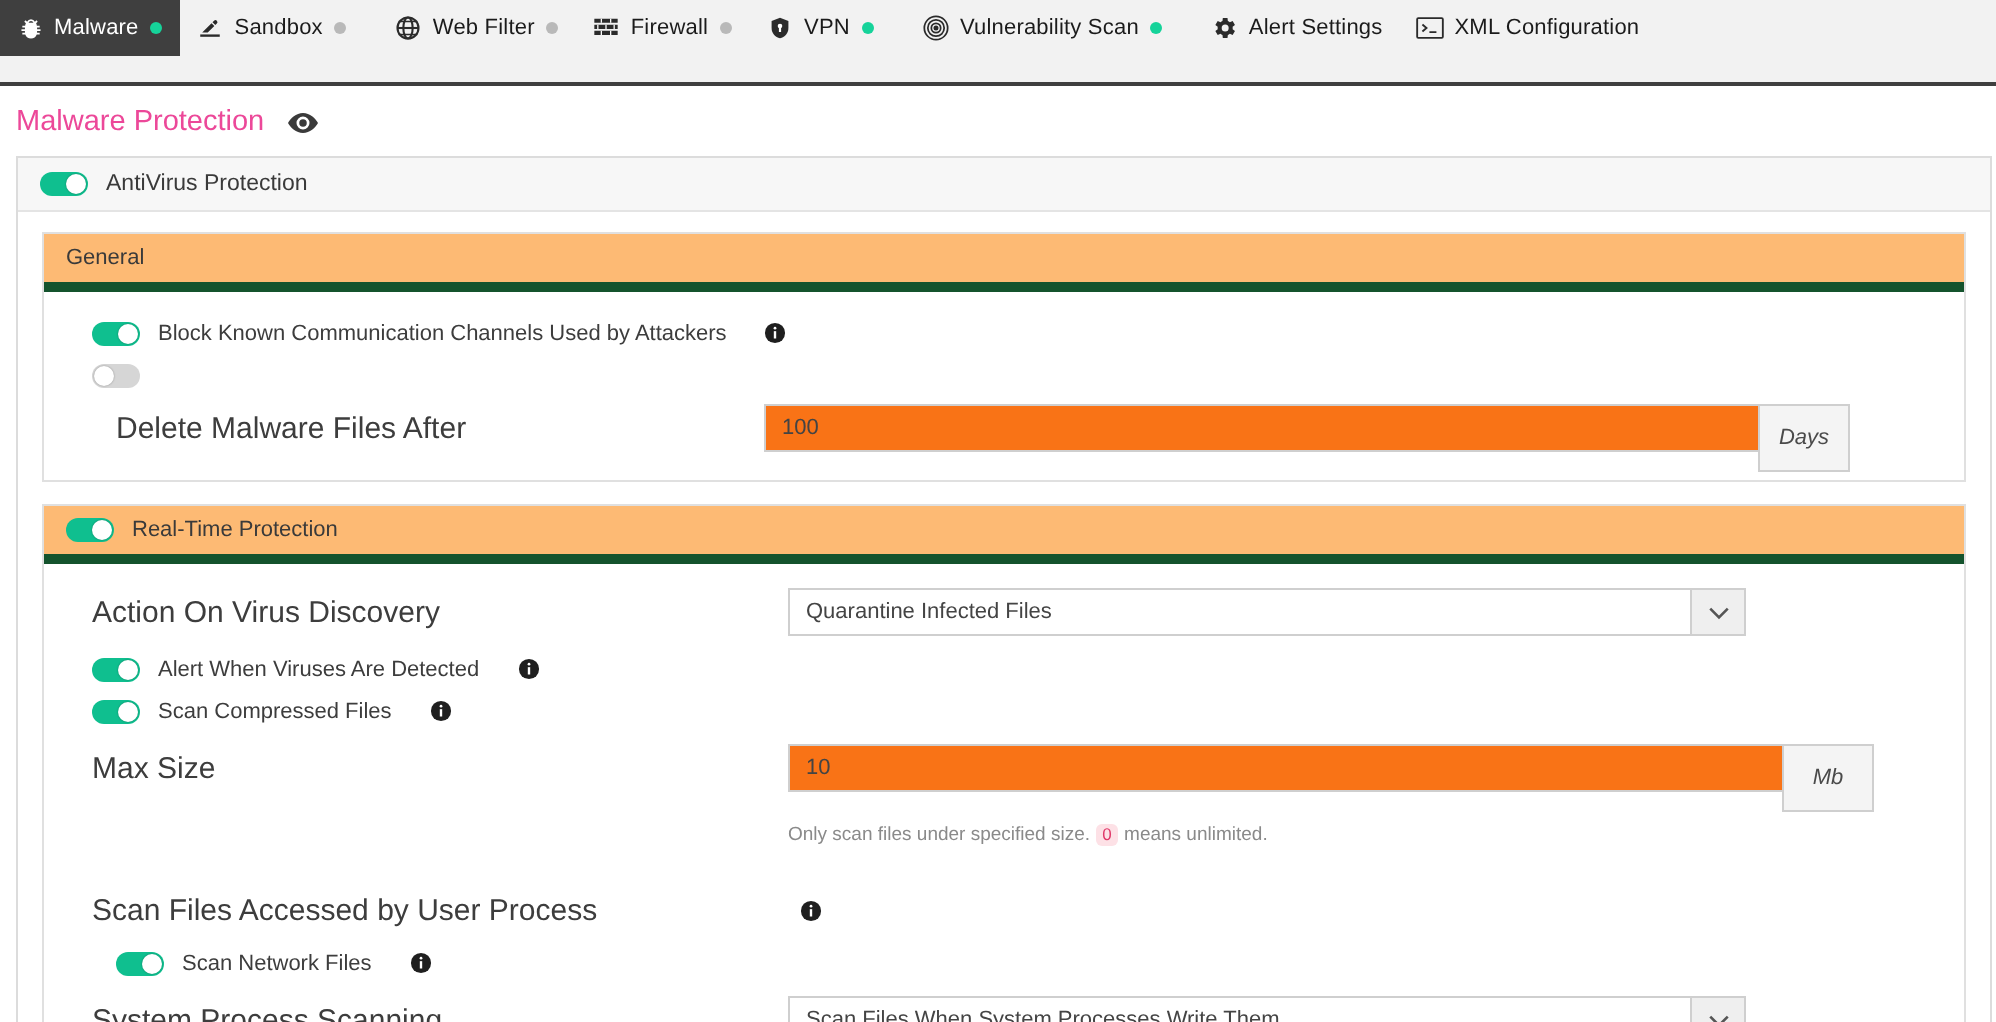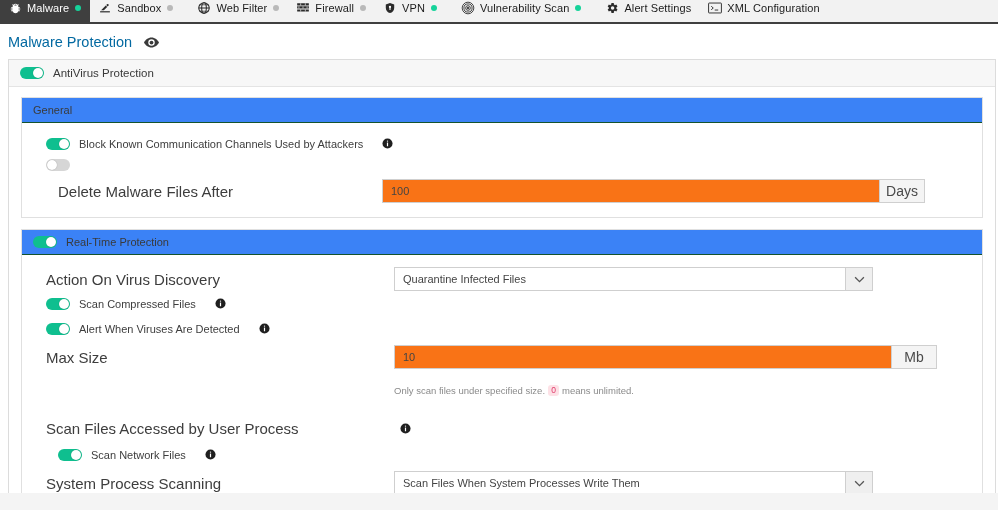--- a/index.html
+++ b/index.html
@@ -7,25 +7,25 @@
     margin: 0; padding: 0;
     width: 998px; height: 511px;
     background: #ffffff;
     font-family: "Liberation Sans", sans-serif;
     -webkit-font-smoothing: antialiased;
   }
   body { overflow: hidden; position: relative; }
 
   
   .tabbar {
-    height: 24px;
+    height: 43px;
     background: #f2f2f2;
     border-bottom: 2px solid #3f3f3f;
     display: flex;
-    align-items: flex-end;
+    align-items: flex-start;
     font-size: 11px;
     color: #1b1b1b;
     user-select: none;
   }
   .tab {
     display: flex;
     align-items: center;
     gap: 5px;
     padding: 0 9px 0 8px;
     height: 28px;
@@ -52,21 +52,21 @@
     width: 1px; background: #c8c8c8;
     margin: 6px 3px; flex: 0 0 auto;
   }
 
   
   .page-head {
     display: flex; align-items: center; gap: 12px;
     padding: 10px 0 9px 8px;
   }
   .page-title {
-    font-size: 14.5px; color: #0369a1; font-weight: 400;
+    font-size: 14.5px; color: #ec4899; font-weight: 400;
   }
   .eye-ic { display: inline-flex; align-items: center; cursor: pointer; }
 
   .outer-panel {
     margin: 0 2px 0 8px;
     border: 1px solid #dcdcdc;
     border-bottom: none;
     background: #fff;
     height: 434px;
     overflow: hidden;
@@ -79,22 +79,22 @@
     font-size: 11.5px; color: #3a3a3a;
   }
   .panel-body { padding: 10px 12px 0 12px; }
 
   .subpanel {
     border: 1px solid #e0e0e0;
     background: #fff;
     margin-bottom: 11px;
   }
   .subpanel-head {
-    background: #3b82f6;
-    border-bottom: 1px solid #14532d;
+    background: #fdba74;
+    border-bottom: 5px solid #14532d;
     padding: 6px 0 6px 11px;
     font-size: 11px;
     color: #3a3a3a;
     display: flex; align-items: center; gap: 9px;
   }
   .subpanel-body { padding: 10px 0 12px 0; }
 
   
   .tg {
     width: 24px; height: 12px; border-radius: 7px;
@@ -141,25 +141,25 @@
   }
   .txtin {
     flex: 1 1 auto; height: 24px;
     border: 1px solid #cfcfcf; border-right: none;
     background: #f97316;
     font-size: 11px; color: #444;
     padding: 0 8px; outline: none;
     font-family: "Liberation Sans", sans-serif;
   }
   .unit {
-    width: 46px; height: 24px; flex: 0 0 auto;
+    width: 46px; height: 34px; flex: 0 0 auto;
     border: 1px solid #cfcfcf;
     background: #f4f4f4;
     display: flex; align-items: center; justify-content: center;
-    font-size: 14px; color: #4a4a4a;
+    font-size: 11px; color: #4a4a4a; font-style: italic;
   }
   .sel {
     width: 479px; height: 24px; flex: 0 0 auto;
     border: 1px solid #cfcfcf;
     background: #fff;
     display: flex; align-items: center;
     position: relative; cursor: pointer;
   }
   .sel .selval {
     flex: 1 1 auto; padding: 0 8px;
@@ -356,44 +356,44 @@
           <span class="sel">
             <span class="selval">Quarantine Infected Files</span>
             <span class="caret">
               <svg width="11" height="7" viewBox="0 0 12 8" fill="none" stroke="#555" stroke-width="1.5">
                   <path d="M1 1.5 6 6.5l5-5"></path>
                 </svg>
             </span>
           </span>
         </div>
 
+        <div class="row row-toggle" style="margin-top:4px">
+          <span class="tg on"></span>
+          <span class="row-label">Alert When Viruses Are Detected</span>
+          <span class="info-ic" style="margin-left:10px">
+            <svg width="11" height="11" viewBox="0 0 24 24">
+                <circle cx="12" cy="12" r="11" fill="#1f1f1f"></circle>
+                <rect x="10.7" y="10" width="2.6" height="8" fill="#fff"></rect>
+                <circle cx="12" cy="6.8" r="1.5" fill="#fff"></circle>
+              </svg>
+          </span>
+        </div>
+
         <div class="row row-toggle">
           <span class="tg on"></span>
           <span class="row-label">Scan Compressed Files</span>
           <span class="info-ic" style="margin-left:10px">
             <svg width="11" height="11" viewBox="0 0 24 24">
                 <circle cx="12" cy="12" r="11" fill="#1f1f1f"></circle>
                 <rect x="10.7" y="10" width="2.6" height="8" fill="#fff"></rect>
                 <circle cx="12" cy="6.8" r="1.5" fill="#fff"></circle>
               </svg>
           </span>
         </div>
 
-        <div class="row row-toggle" style="margin-top:4px">
-          <span class="tg on"></span>
-          <span class="row-label">Alert When Viruses Are Detected</span>
-          <span class="info-ic" style="margin-left:10px">
-            <svg width="11" height="11" viewBox="0 0 24 24">
-                <circle cx="12" cy="12" r="11" fill="#1f1f1f"></circle>
-                <rect x="10.7" y="10" width="2.6" height="8" fill="#fff"></rect>
-                <circle cx="12" cy="6.8" r="1.5" fill="#fff"></circle>
-              </svg>
-          </span>
-        </div>
-
         <div class="row row-field" style="margin-top:4px">
           <span class="fl">Max Size</span>
           <span class="inputwrap">
             <input class="txtin" type="text" value="10" style="">
             <span class="unit">Mb</span>
           </span>
         </div>
 
         <div class="hint">
           <span>Only scan files under specified size.</span>

